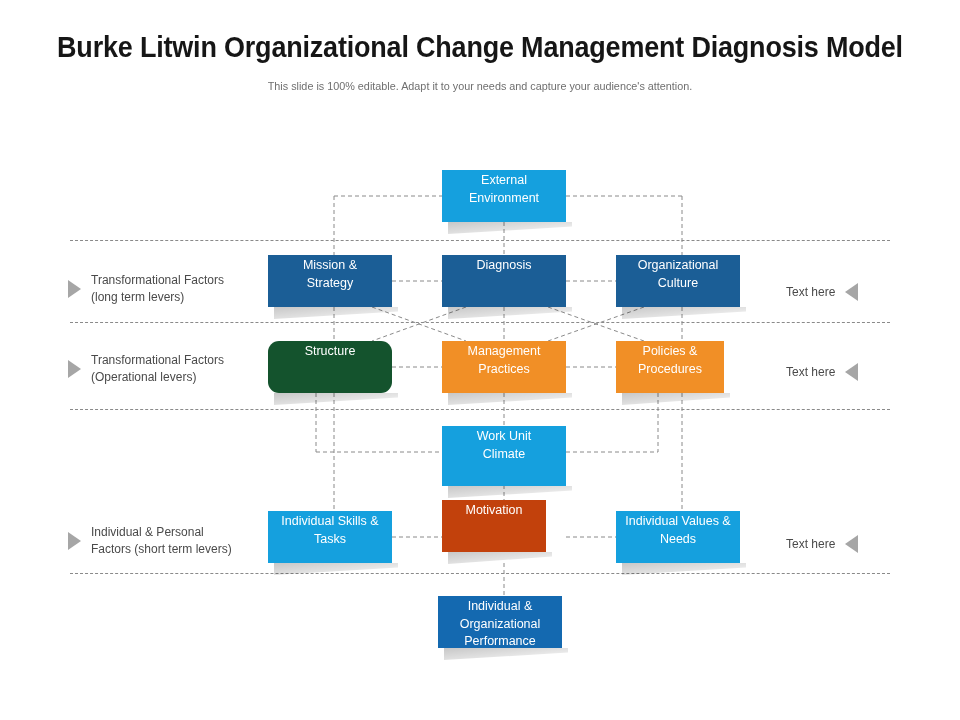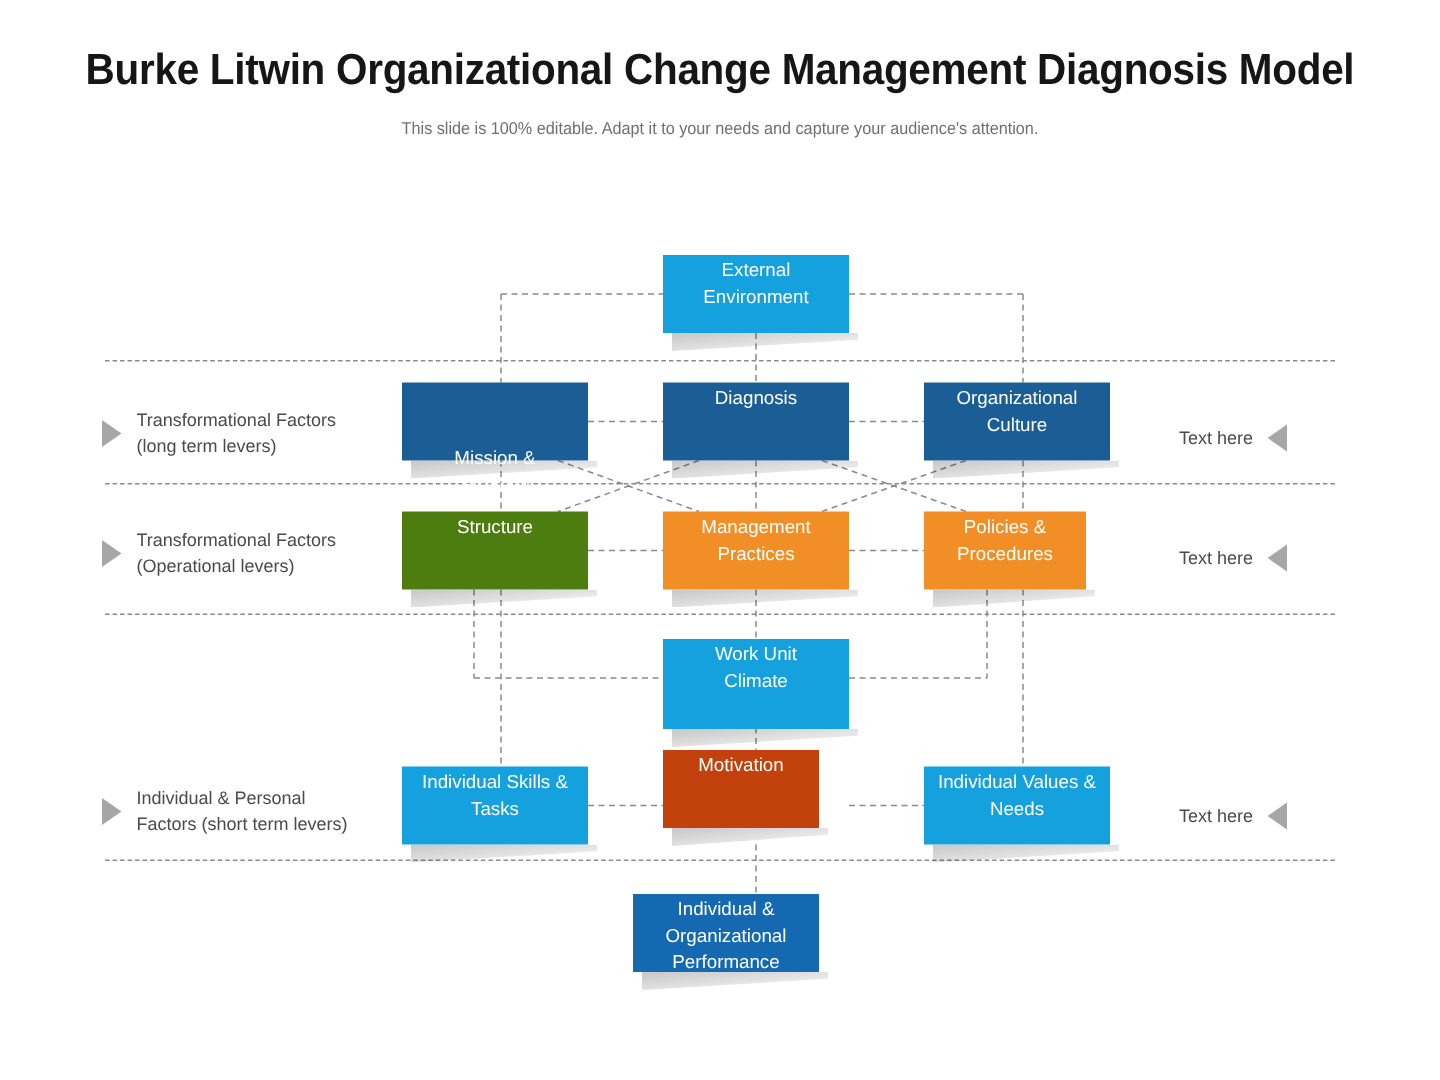--- a/index.html
+++ b/index.html
@@ -182,31 +182,31 @@
 
   <div class="separator" style="left: 70px; top: 240px; width: 820px;"></div>
   <div class="separator" style="left: 70px; top: 322px; width: 820px;"></div>
   <div class="separator" style="left: 70px; top: 409px; width: 820px;"></div>
   <div class="separator" style="left: 70px; top: 573px; width: 820px;"></div>
 
   <div class="node" style="left: 442px; top: 170px; width: 124px; height: 52px; background: rgb(21, 160, 222);">
       <span class="node-label" style="white-space: pre-line;">External Environment</span>
     </div>
   <div class="node" style="left: 268px; top: 255px; width: 124px; height: 52px; background: rgb(27, 94, 150);">
-      <span class="node-label" style="white-space: pre-line; margin-top: 40px;">Mission &amp;
+      <span class="node-label" style="white-space: pre-line;">Mission &amp;
 Strategy</span>
     </div>
   <div class="node" style="left: 442px; top: 255px; width: 124px; height: 52px; background: rgb(27, 94, 150);">
       <span class="node-label" style="white-space: pre-line;">Diagnosis</span>
     </div>
   <div class="node" style="left: 616px; top: 255px; width: 124px; height: 52px; background: rgb(27, 94, 150);">
       <span class="node-label" style="white-space: pre-line;">Organizational
 Culture</span>
     </div>
-  <div class="node" style="left: 268px; top: 341px; width: 124px; height: 52px; background: #4d7c0f;">
+  <div class="node" style="left: 268px; top: 341px; width: 124px; height: 52px; background: #14532d; border-radius: 11px;">
       <span class="node-label" style="white-space: pre-line;">Structure</span>
     </div>
   <div class="node" style="left: 442px; top: 341px; width: 124px; height: 52px; background: rgb(241, 143, 38);">
       <span class="node-label" style="white-space: pre-line;">Management
 Practices</span>
     </div>
   <div class="node" style="left: 616px; top: 341px; width: 108px; height: 52px; background: rgb(241, 143, 38);">
       <span class="node-label" style="white-space: pre-line;">Policies &amp;
 Procedures</span>
     </div>
@@ -218,21 +218,21 @@
       <span class="node-label" style="white-space: pre-line;">Individual Skills &amp;
 Tasks</span>
     </div>
   <div class="node" style="left: 442px; top: 500px; width: 104px; height: 52px; background: #c2410c;">
       <span class="node-label" style="white-space: pre-line;">Motivation</span>
     </div>
   <div class="node" style="left: 616px; top: 511px; width: 124px; height: 52px; background: rgb(21, 160, 222);">
       <span class="node-label" style="white-space: pre-line;">Individual Values &amp;
 Needs</span>
     </div>
-  <div class="node" style="left: 422px; top: 596px; width: 124px; height: 52px; background: rgb(20, 105, 176);">
+  <div class="node" style="left: 438px; top: 596px; width: 124px; height: 52px; background: rgb(20, 105, 176);">
       <span class="node-label" style="white-space: pre-line;">Individual &amp;
 Organizational
 Performance</span>
     </div>
 
   <div class="side-label left" style="left: 68px; top: 272px;">
     <span class="tri right"></span>
     <span class="label-text">Transformational Factors
 (long term levers)</span>
   </div>

